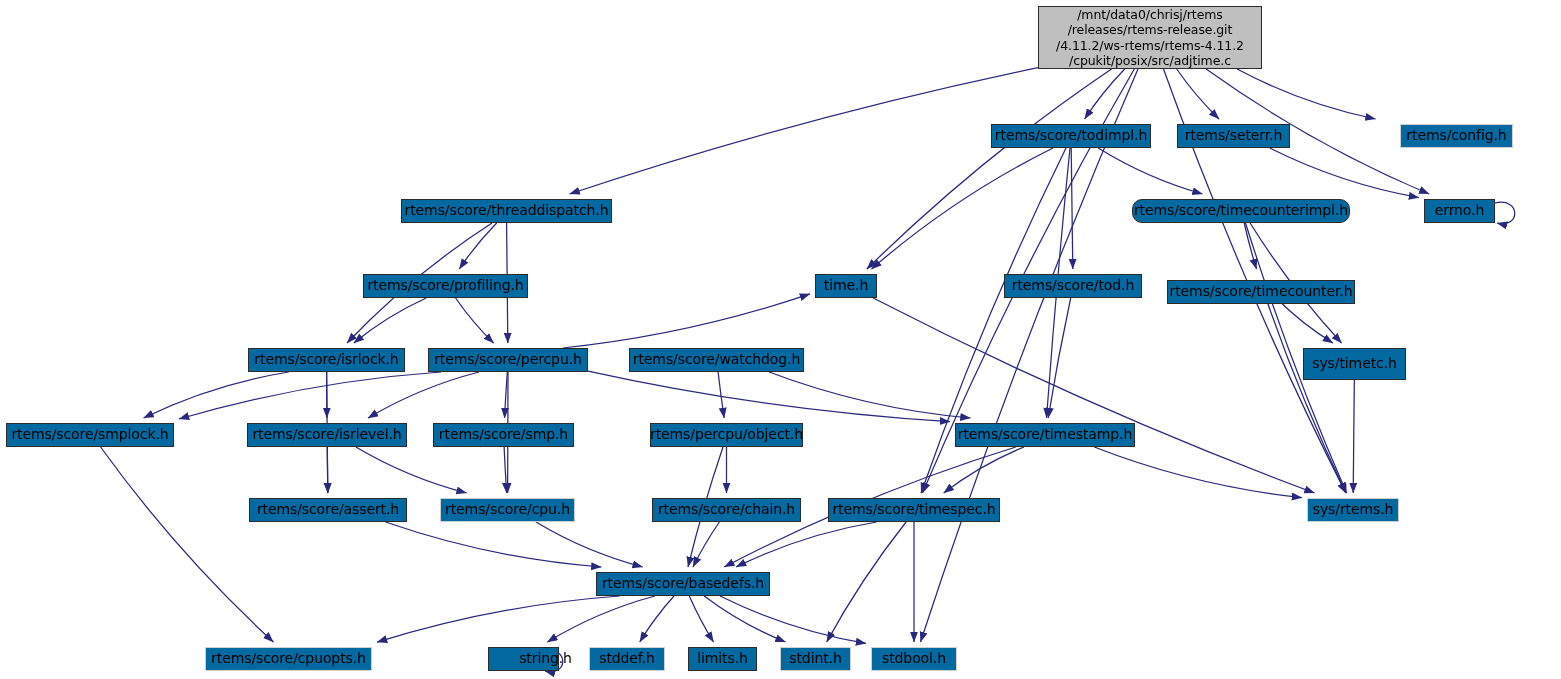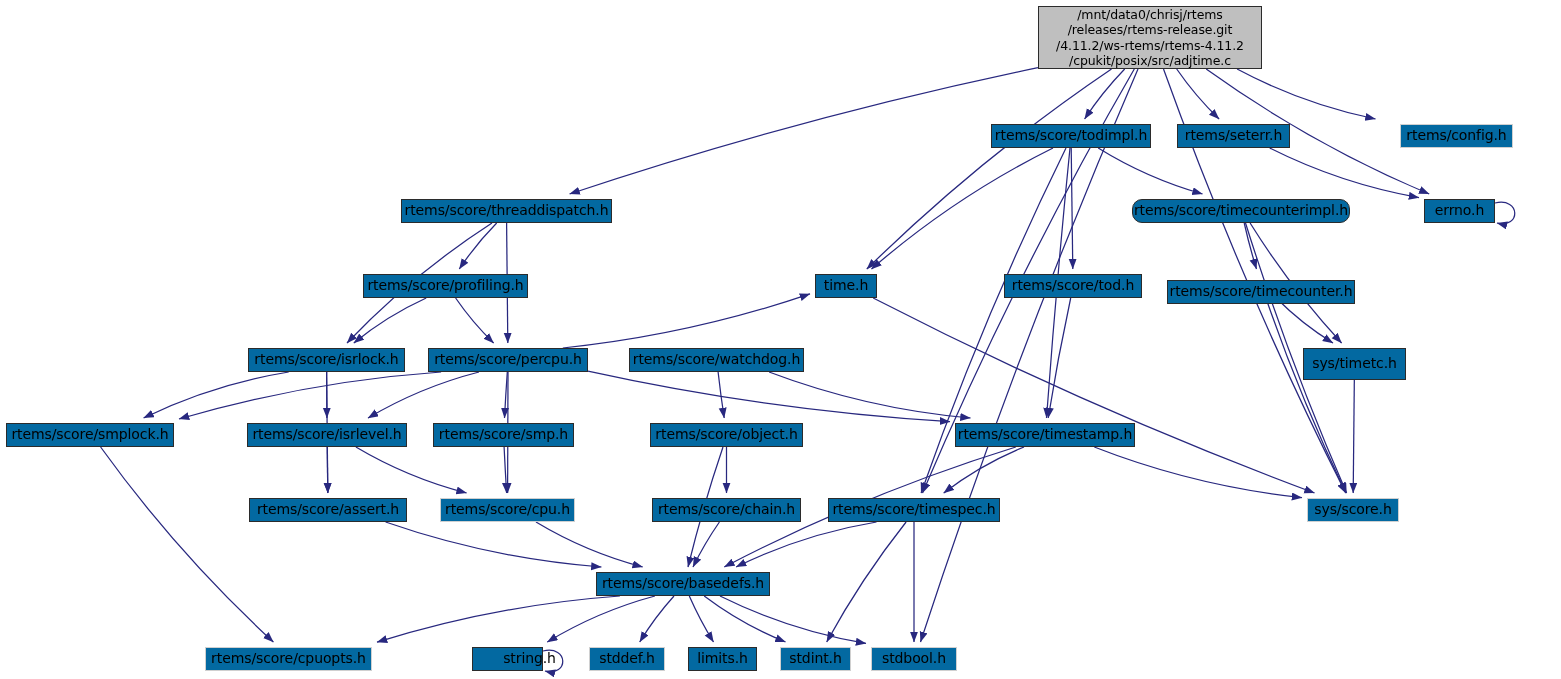--- a/index.html
+++ b/index.html
@@ -121,28 +121,28 @@
       <div class="node solid" style="left: 815px; top: 274px; width: 62px; height: 24px;">time.h</div>
       <div class="node solid" style="left: 1004px; top: 274px; width: 138px; height: 24px;">rtems/score/tod.h</div>
       <div class="node solid" style="left: 1167px; top: 280px; width: 188px; height: 24px;">rtems/score/timecounter.h</div>
       <div class="node solid" style="left: 248px; top: 348px; width: 157px; height: 24px;">rtems/score/isrlock.h</div>
       <div class="node solid" style="left: 428px; top: 348px; width: 160px; height: 24px;">rtems/score/percpu.h</div>
       <div class="node solid" style="left: 629px; top: 348px; width: 175px; height: 24px;">rtems/score/watchdog.h</div>
       <div class="node solid" style="left: 1303px; top: 348px; width: 103px; height: 32px;">sys/timetc.h</div>
       <div class="node solid" style="left: 6px; top: 423px; width: 168px; height: 24px;">rtems/score/smplock.h</div>
       <div class="node solid" style="left: 247px; top: 423px; width: 160px; height: 24px;">rtems/score/isrlevel.h</div>
       <div class="node solid" style="left: 433px; top: 423px; width: 141px; height: 24px;">rtems/score/smp.h</div>
-      <div class="node solid" style="left: 650px; top: 423px; width: 153px; height: 24px;">rtems/score/object.h</div>
+      <div class="node solid" style="left: 650px; top: 423px; width: 153px; height: 24px;">rtems/percpu/object.h</div>
       <div class="node solid" style="left: 955px; top: 423px; width: 180px; height: 24px;">rtems/score/timestamp.h</div>
-      <div class="node faint" style="left: 1307px; top: 498px; width: 92px; height: 24px;">sys/score.h</div>
+      <div class="node faint" style="left: 1307px; top: 498px; width: 92px; height: 24px;">sys/rtems.h</div>
       <div class="node solid" style="left: 249px; top: 498px; width: 158px; height: 24px;">rtems/score/assert.h</div>
       <div class="node faint" style="left: 440px; top: 498px; width: 135px; height: 24px;">rtems/score/cpu.h</div>
       <div class="node solid" style="left: 652px; top: 498px; width: 149px; height: 24px;">rtems/score/chain.h</div>
       <div class="node solid" style="left: 828px; top: 498px; width: 172px; height: 24px;">rtems/score/timespec.h</div>
       <div class="node solid" style="left: 596px; top: 572px; width: 174px; height: 24px;">rtems/score/basedefs.h</div>
       <div class="node faint" style="left: 205px; top: 647px; width: 167px; height: 24px;">rtems/score/cpuopts.h</div>
-      <div class="node solid" style="left: 472px; top: 647px; width: 71px; height: 24px; padding-left: 44px;">string.h</div>
+      <div class="node solid" style="left: 488px; top: 647px; width: 71px; height: 24px; padding-left: 44px;">string.h</div>
       <div class="node faint" style="left: 589px; top: 647px; width: 76px; height: 24px;">stddef.h</div>
       <div class="node solid" style="left: 688px; top: 647px; width: 69px; height: 24px;">limits.h</div>
       <div class="node faint" style="left: 780px; top: 647px; width: 71px; height: 24px;">stdint.h</div>
       <div class="node faint" style="left: 871px; top: 647px; width: 86px; height: 24px;">stdbool.h</div>
     </div>
 </div>
 
 </body></html>

